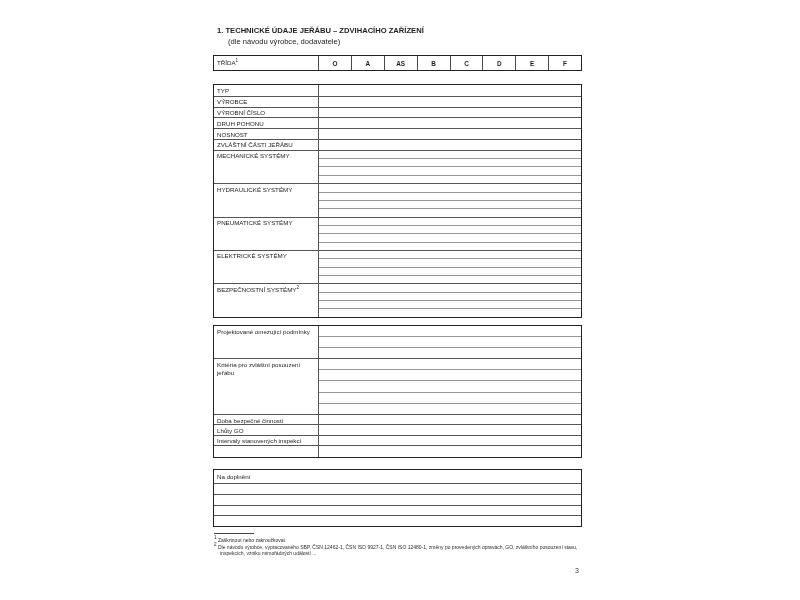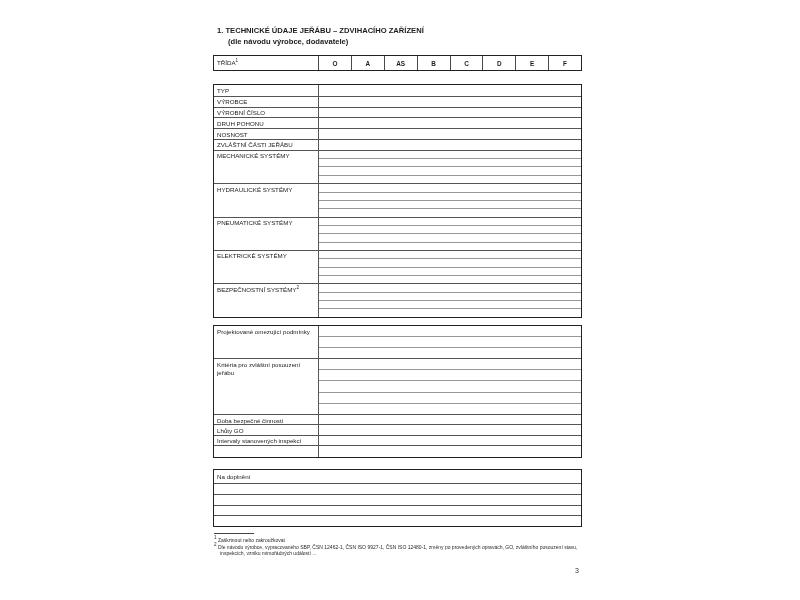--- a/index.html
+++ b/index.html
@@ -3,21 +3,21 @@
 <meta charset="utf-8">
 <style>
   html,body { margin:0; padding:0; }
   body {
     width:800px; height:600px; background:#ffffff; position:relative;
     font-family:"Liberation Sans", sans-serif; color:#1c1c1c; overflow:hidden;
   }
   .page { position:absolute; left:213px; top:0; width:369px; height:600px; }
 
   .title1 { position:absolute; top:26px; left:4px; font-size:7.6px; font-weight:bold; white-space:nowrap; }
-  .title2 { position:absolute; top:37px; left:15px; font-size:7.6px; font-weight:bold; white-space:nowrap; }
+  .title2 { position:absolute; top:37px; left:15px; font-size:7.6px; font-weight:normal; white-space:nowrap; }
 
   .trida { position:absolute; top:55px; left:0; width:369px; height:16px;
            border:1.2px solid #222; box-sizing:border-box; display:flex; }
   .trida .lbl { width:105px; border-right:1px solid #4a4a4a; font-size:6.2px;
                 padding:3px 3px 0; box-sizing:border-box; }
   .trida .opt { flex:1; border-right:1px solid #4a4a4a; display:flex; align-items:center;
                 justify-content:center; font-size:6.4px; font-weight:bold; }
   .trida .opt:last-child { border-right:none; }
 
   .tbl { position:absolute; left:0; width:369px; border:1.2px solid #222; box-sizing:border-box; background:#fff; }

